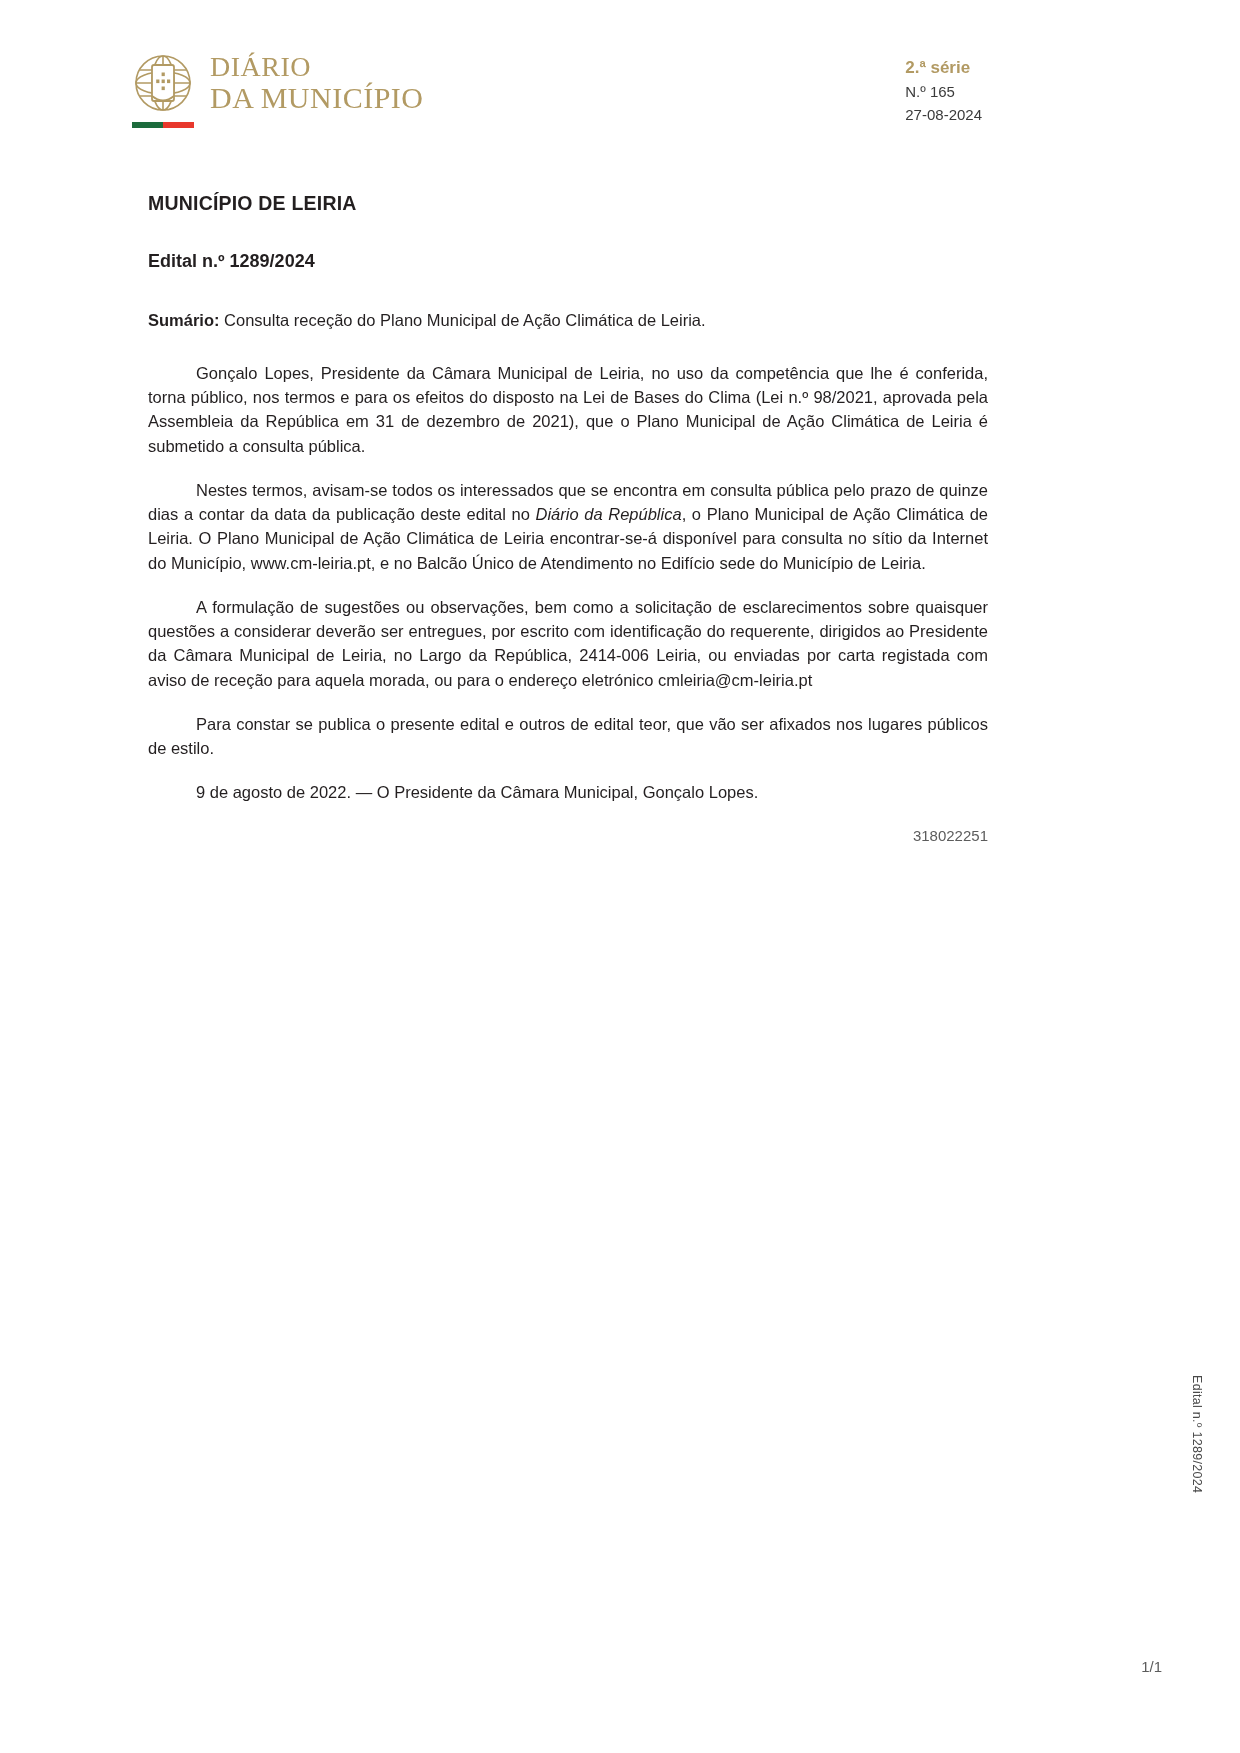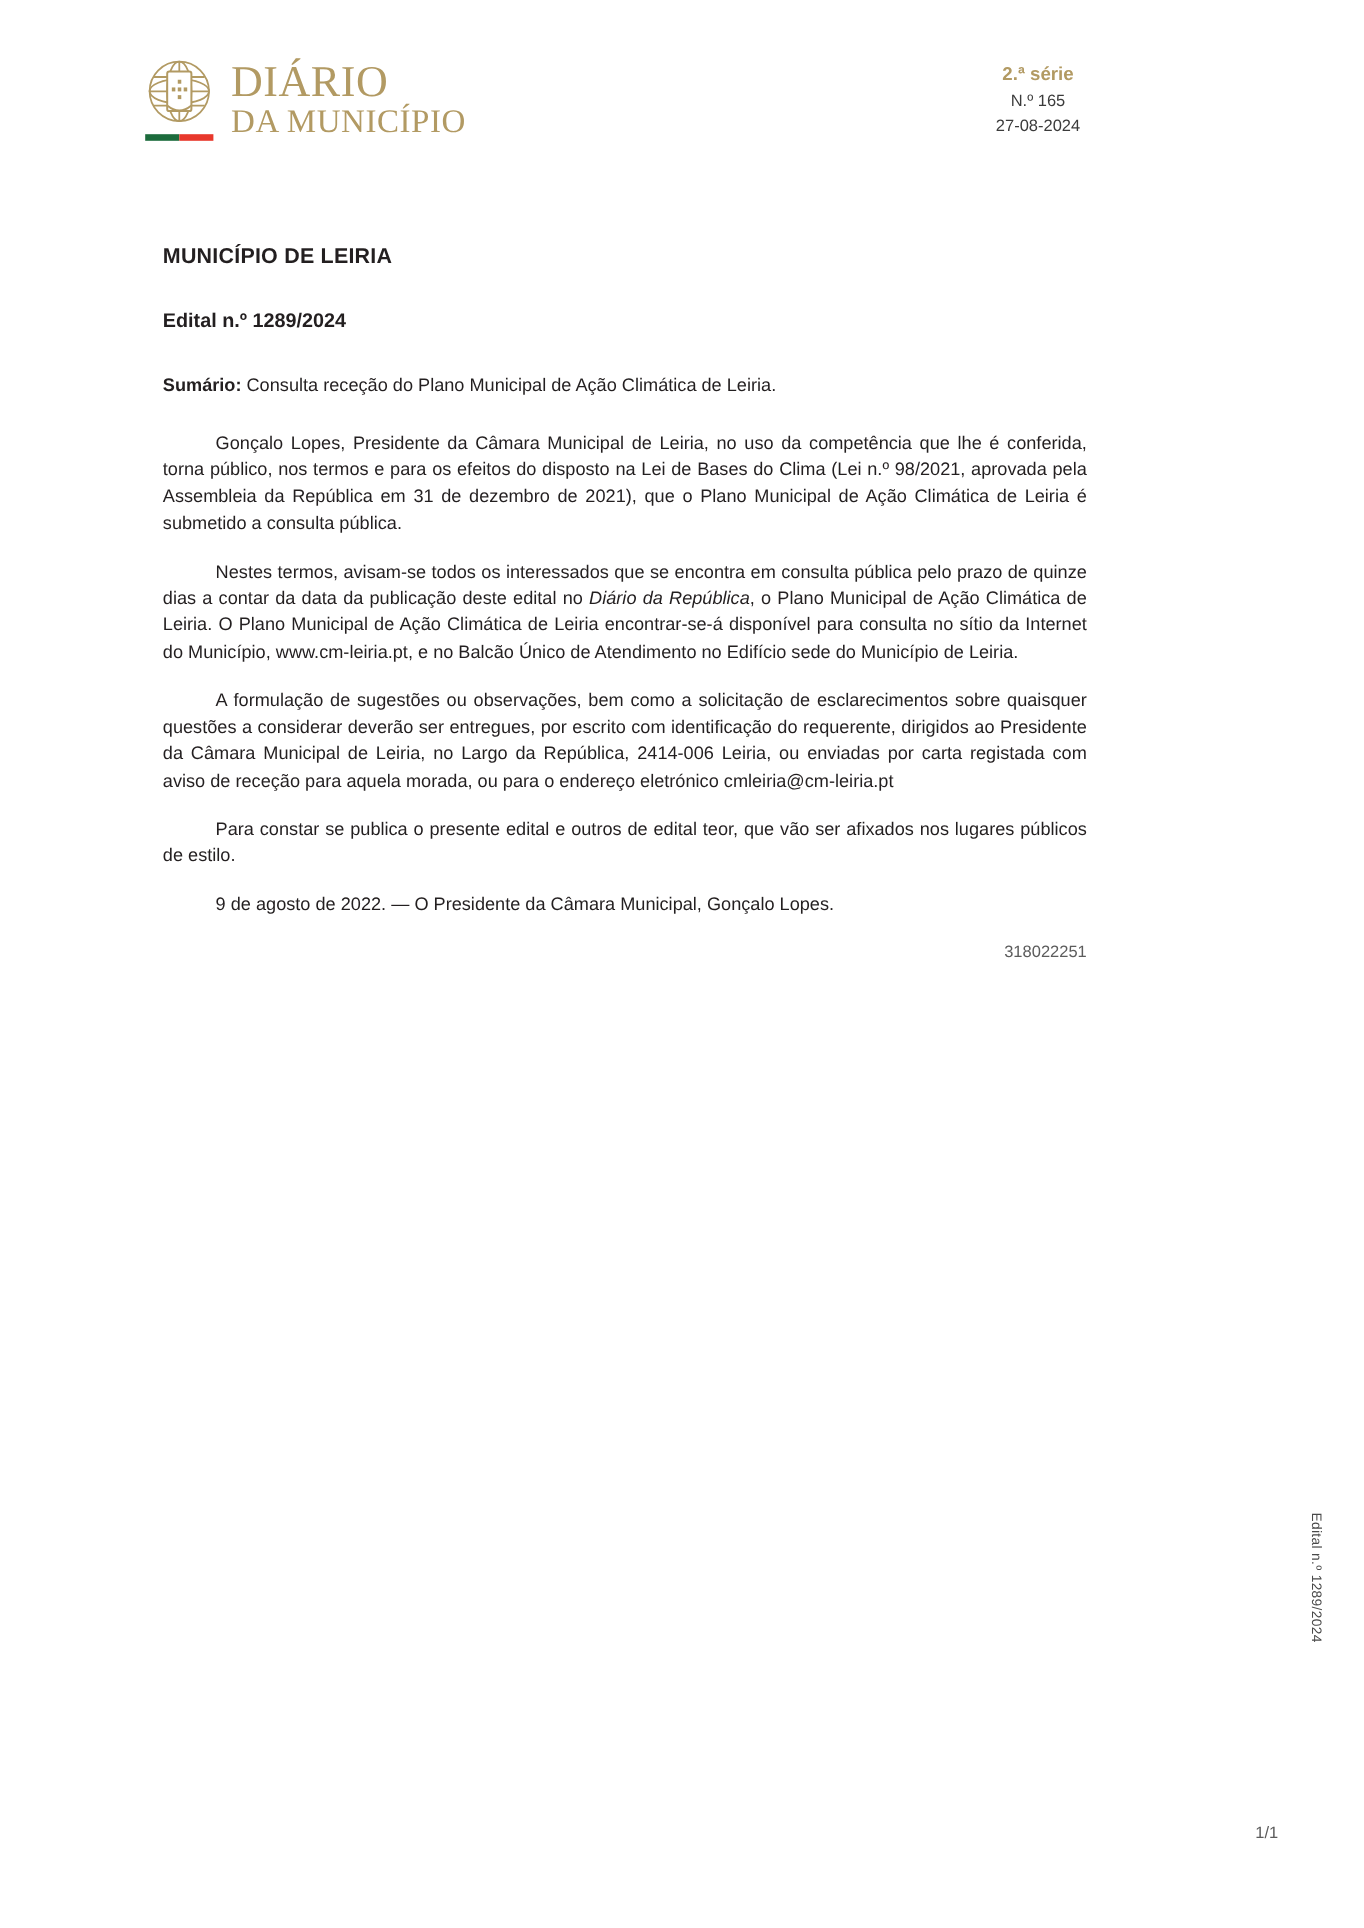--- a/index.html
+++ b/index.html
@@ -54,33 +54,33 @@
   .flag-green { width: 50%; height: 100%; background: #1c6b3c; }
   .flag-red   { width: 50%; height: 100%; background: #e8382c; }
 
   .brand-words {
     font-family: "Liberation Serif", serif;
     color: #b29a63;
     letter-spacing: 0.5px;
     line-height: 1.08;
   }
   .brand-line1 {
-    font-size: 40px;
+    font-size: 28px;
     display: block;
   }
   .brand-line2 {
     font-size: 30px;
     display: block;
   }
 
   .issue-block {
     position: absolute;
     right: 258px;
     top: 55px;
-    text-align: center;
+    text-align: left;
     line-height: 1.52;
   }
   .issue-serie {
     font-size: 17px;
     font-weight: bold;
     color: #b29a63;
     display: block;
   }
   .issue-number, .issue-date {
     font-size: 15px;
@@ -88,21 +88,20 @@
     display: block;
     font-weight: normal;
   }
 
   
   .content {
     position: absolute;
     left: 148px;
     top: 192px;
     width: 840px;
-    margin-top: 30px;
   }
   .entity-title {
     font-size: 19.5px;
     font-weight: bold;
     letter-spacing: 0.2px;
     color: #231f20;
     margin: 0 0 36px 0;
   }
   .act-title {
     font-size: 18px;

